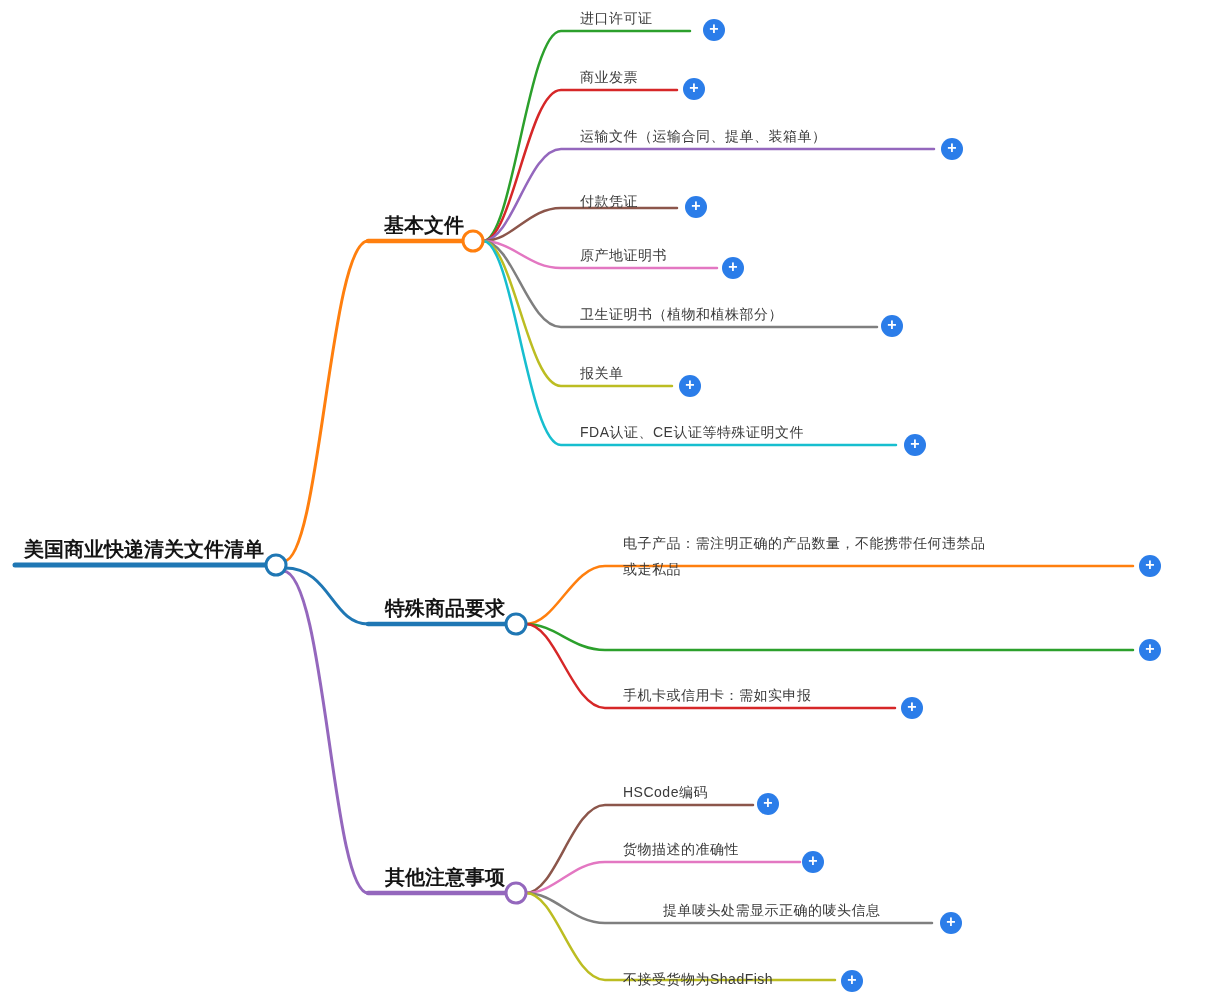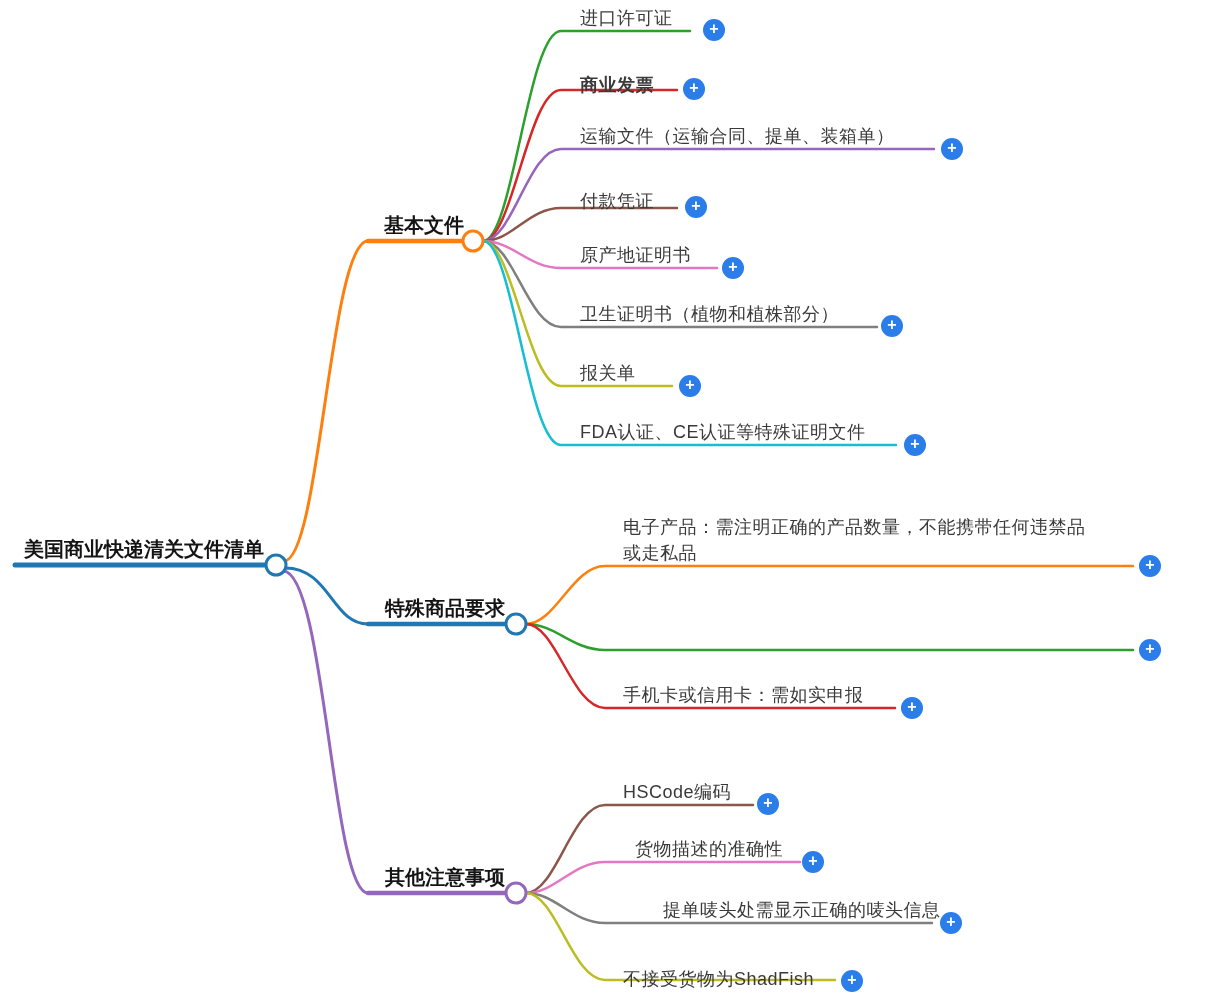--- a/index.html
+++ b/index.html
@@ -8,27 +8,27 @@
     width: 1219px;
     height: 999px;
     background: #ffffff;
     overflow: hidden;
     font-family: "Liberation Sans", "DejaVu Sans", sans-serif;
   }
   #wires { position: absolute; left: 0; top: 0; }
   #wires path { fill: none; stroke-linecap: round; }
   .label {
     position: absolute;
-    font-size: 18px;
+    font-size: 14px;
     line-height: 26px;
     letter-spacing: 0.5px;
     color: #3a3a3a;
     white-space: nowrap;
   }
-  .label.wrap { white-space: pre; }
+  .label.wrap { white-space: pre; margin-top: 16px; }
   .branch-label {
     font-size: 20px;
     font-weight: bold;
     letter-spacing: 0;
     color: #141414;
   }
   .plus {
     position: absolute;
     width: 22px;
     height: 22px;
@@ -85,34 +85,34 @@
     <circle cx="516" cy="624" r="10" fill="#ffffff" stroke-width="3" stroke="#1f77b4"></circle>
     <circle cx="516" cy="893" r="10" fill="#ffffff" stroke-width="3" stroke="#9467bd"></circle>
   </svg>
 
   <div class="label branch-label" style="left:24px; top:536px;">美国商业快递清关文件清单</div>
   <div class="label branch-label" style="left:384px; top:212px;">基本文件</div>
   <div class="label branch-label" style="left:385px; top:595px;">特殊商品要求</div>
   <div class="label branch-label" style="left:385px; top:864px;">其他注意事项</div>
 
   <div class="label" style="left:580px; top:5px;">进口许可证</div>
-  <div class="label" style="left:580px; top:72px;font-weight:bold;">商业发票</div>
+  <div class="label" style="left:580px; top:64px;">商业发票</div>
   <div class="label" style="left:580px; top:123px;">运输文件（运输合同、提单、装箱单）</div>
   <div class="label" style="left:580px; top:188px;">付款凭证</div>
   <div class="label" style="left:580px; top:242px;">原产地证明书</div>
   <div class="label" style="left:580px; top:301px;">卫生证明书（植物和植株部分）</div>
   <div class="label" style="left:580px; top:360px;">报关单</div>
   <div class="label" style="left:580px; top:419px;">FDA认证、CE认证等特殊证明文件</div>
 
   <div class="label wrap" style="left:623px; top:514px;">电子产品：需注明正确的产品数量，不能携带任何违禁品
 或走私品</div>
   <div class="label" style="left:623px; top:682px;text-align:right;">手机卡或信用卡：需如实申报</div>
 
   <div class="label" style="left:623px; top:779px;">HSCode编码</div>
-  <div class="label" style="left:623px; top:836px;margin-left:12px;">货物描述的准确性</div>
+  <div class="label" style="left:623px; top:836px;">货物描述的准确性</div>
   <div class="label" style="left:623px; top:897px;margin-left:40px;">提单唛头处需显示正确的唛头信息</div>
   <div class="label" style="left:623px; top:954px;margin-top:12px;">不接受货物为ShadFish</div>
 
   <div class="plus" style="left: 703px; top: 19px; background-color: rgb(43, 125, 233);">
       <span>+</span>
     </div>
   <div class="plus" style="left: 683px; top: 78px; background-color: rgb(43, 125, 233);">
       <span>+</span>
     </div>
   <div class="plus" style="left: 941px; top: 138px; background-color: rgb(43, 125, 233);">

